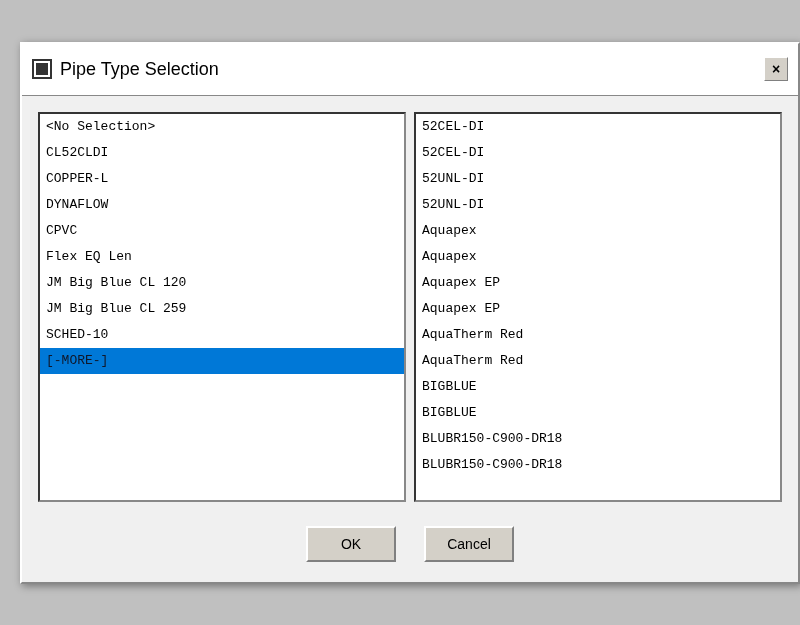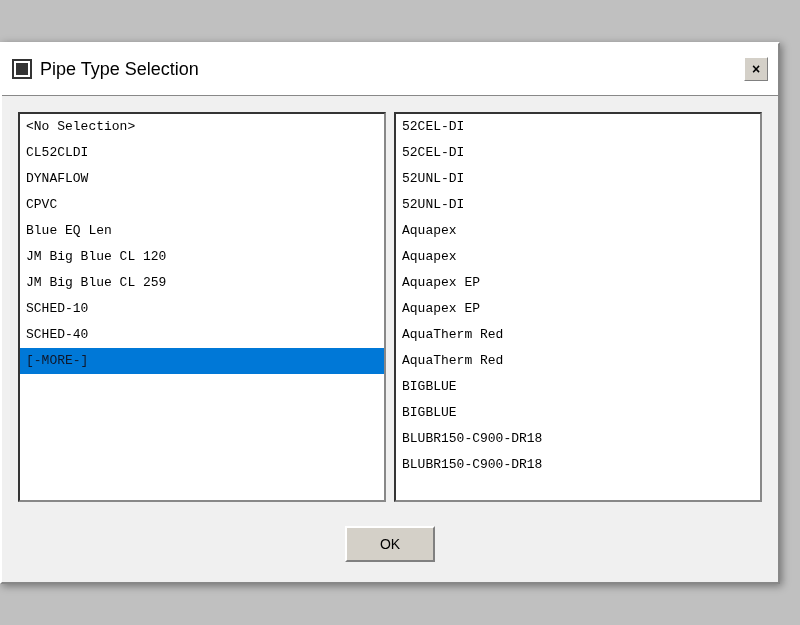--- a/index.html
+++ b/index.html
@@ -18,21 +18,21 @@
       width: 800px;
       height: 625px;
       overflow: hidden;
     }
 
     .dialog-overlay {
       width: 800px;
       height: 625px;
       display: flex;
       align-items: center;
-      justify-content: flex-start;
+      justify-content: flex-end;
     }
 
     .dialog {
       background: #f0f0f0;
       border: 2px solid #888;
       border-top-color: #fff;
       border-left-color: #fff;
       box-shadow: 2px 2px 8px rgba(0,0,0,0.4);
       width: 780px;
       padding: 0;
@@ -188,27 +188,27 @@
       </div>
       <button class="close-btn">×</button>
     </div>
 
     <div class="dialog-body">
       <div class="lists-container">
 
         <div class="list-panel" id="left-list">
         <div class="list-item">&lt;No Selection&gt;</div>
             <div class="list-item">CL52CLDI</div>
+            <div class="list-item">COPPER-L</div>
             <div class="list-item">DYNAFLOW</div>
             <div class="list-item">CPVC</div>
-            <div class="list-item">Blue EQ Len</div>
+            <div class="list-item">Flex EQ Len</div>
             <div class="list-item">JM Big Blue CL 120</div>
             <div class="list-item">JM Big Blue CL 259</div>
             <div class="list-item">SCHED-10</div>
-            <div class="list-item">SCHED-40</div>
             <div class="list-item selected">[-MORE-]</div>
           </div>
 
         <div class="list-panel" id="right-list">
         <div class="list-item">52CEL-DI</div>
             <div class="list-item">52CEL-DI</div>
             <div class="list-item">52UNL-DI</div>
             <div class="list-item">52UNL-DI</div>
             <div class="list-item">Aquapex</div>
             <div class="list-item">Aquapex</div>
@@ -219,16 +219,17 @@
             <div class="list-item">BIGBLUE</div>
             <div class="list-item">BIGBLUE</div>
             <div class="list-item">BLUBR150-C900-DR18</div>
             <div class="list-item">BLUBR150-C900-DR18</div>
           </div>
 
       </div>
 
       <div class="buttons-row">
         <button class="btn">OK</button>
+        <button class="btn">Cancel</button>
       </div>
     </div>
   </div>
 </div>
 
 </body></html>

